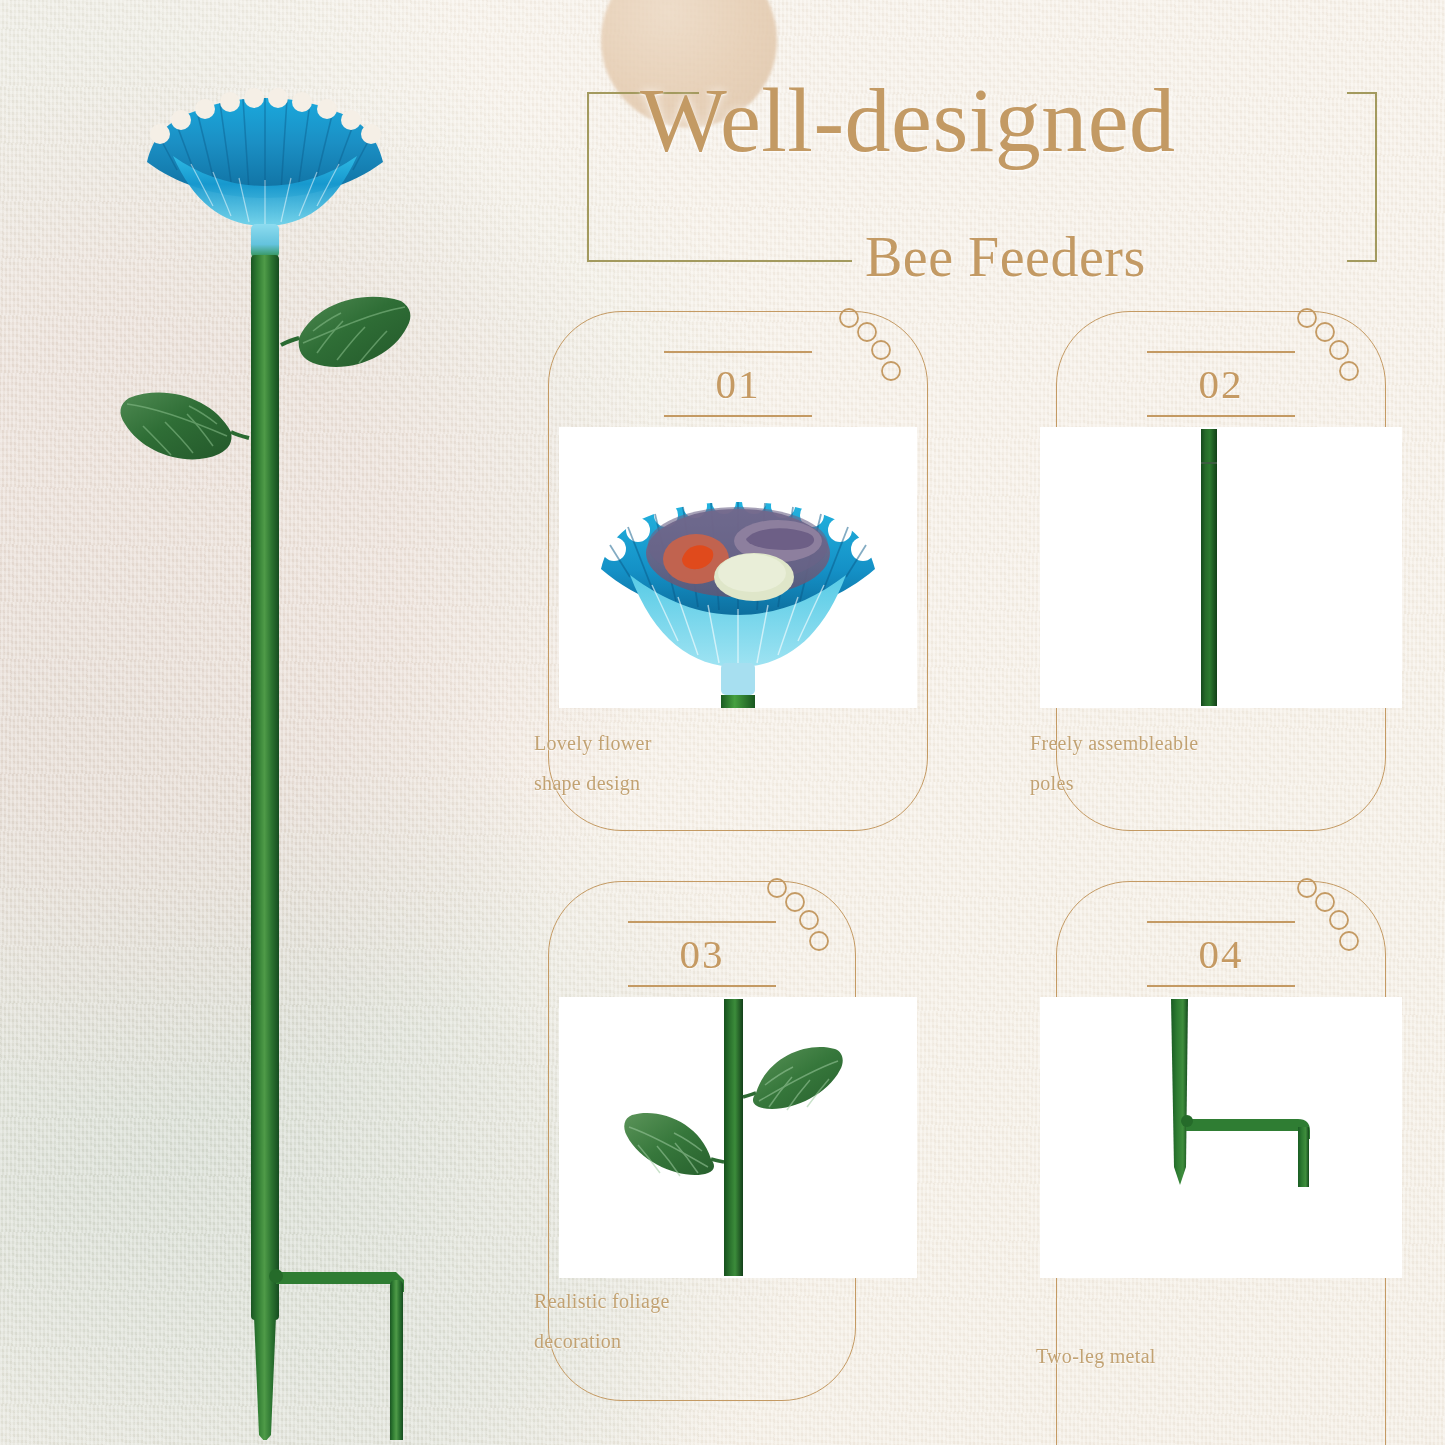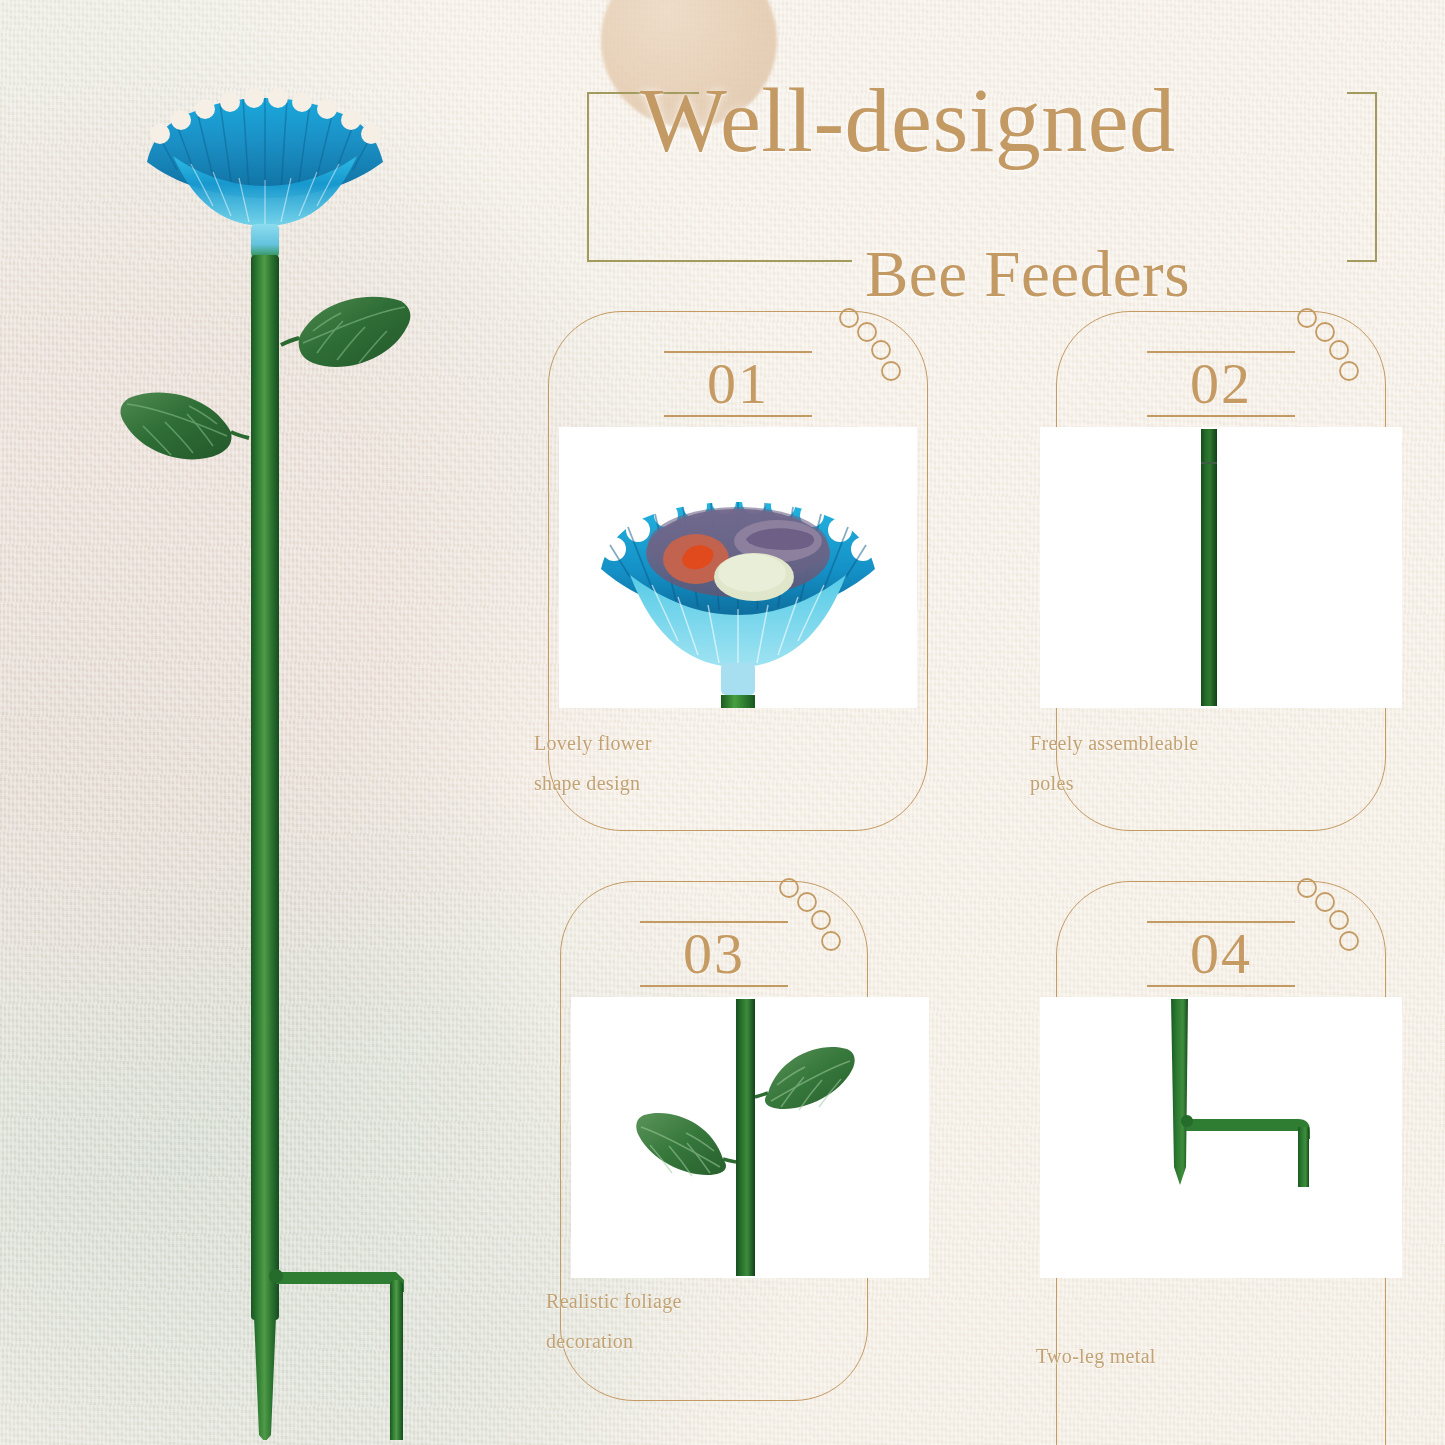--- a/index.html
+++ b/index.html
@@ -37,37 +37,37 @@
 
   
   #title-block{position:absolute;left:560px;top:36px;width:840px;height:230px;}
   .br-line{position:absolute;background:#a39a5e;}
   .title-text{
     position:absolute;color:#c39a64;letter-spacing:.5px;
     text-shadow:0 1px 2px rgba(255,255,255,.85), 0 0 10px rgba(255,255,255,.7);
     white-space:nowrap;font-weight:400;
   }
   #t1{left:80px;top:36px;font-size:92px;line-height:96px;}
-  #t2{left:305px;top:192px;font-size:65px;line-height:92px;}
+  #t2{left:305px;top:175px;font-size:56px;line-height:92px;}
 
   
   .card{position:absolute;}
   .card-frame{
     position:absolute;inset:0;border:1.6px solid #c49a63;border-radius:74px;
   }
   .beads{position:absolute;right:-10px;top:-8px;width:120px;height:120px;}
   .photo{
     position:absolute;background:#ffffff;overflow:hidden;
   }
   .num-wrap{
     position:absolute;left:0;right:0;text-align:center;
   }
   .num-rule{height:2px;background:#c49a63;margin:0 auto;}
   .num{
-    color:#c59a63;font-size:58px;line-height:62px;letter-spacing:2px;
+    color:#c59a63;font-size:41px;line-height:62px;letter-spacing:2px;
     text-shadow:0 1px 1px rgba(255,255,255,.7);
   }
   .caption{
     position:absolute;left:-14px;right:-14px;text-align:left;
     color:#c2a272;font-size:20px;line-height:40px;letter-spacing:.3px;
     text-shadow:0 1px 1px rgba(255,255,255,.8);
   }
 
   
   #hero{position:absolute;left:80px;top:40px;width:400px;height:1400px;}
@@ -347,21 +347,21 @@
         <rect x="161" y="37" width="16" height="242" fill="url(#p2pole)"></rect>
       </svg>
     </div>
 
     <div class="caption" style="top:412px;left:-26px;right:-26px;">
       <div>Freely assembleable</div>
       <div>poles</div>
     </div>
   </div>
 
-  <div class="card" style="left:548px;top:881px;width:308px;height:520px;margin-left:12px;">
+  <div class="card" style="left:548px;top:881px;width:308px;height:520px;">
     <div class="card-frame"></div>
     <svg class="beads" viewBox="0 0 120 120">
       <g fill="none" stroke="#c49a63" stroke-width="1.8">
         <circle cx="31" cy="15" r="9"></circle>
           <circle cx="49" cy="29" r="9"></circle>
         <circle cx="63" cy="47" r="9"></circle>
           <circle cx="73" cy="68" r="9"></circle>
       </g>
     </svg>
     <div class="num-wrap" style="top:40px;">

